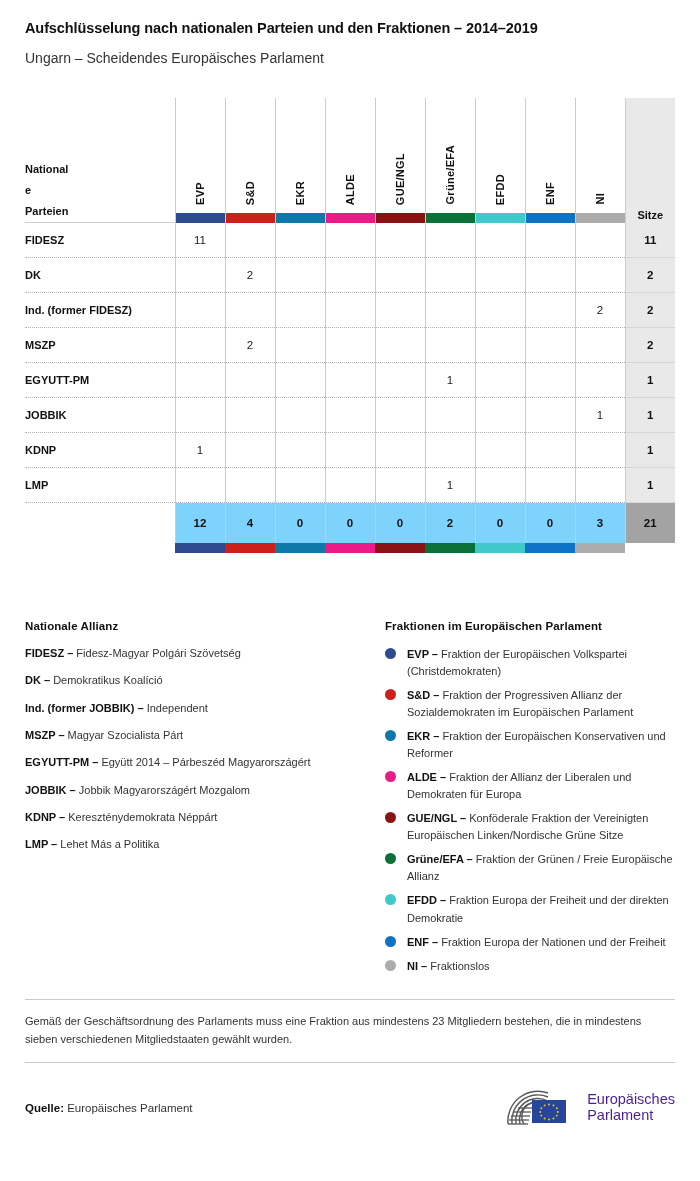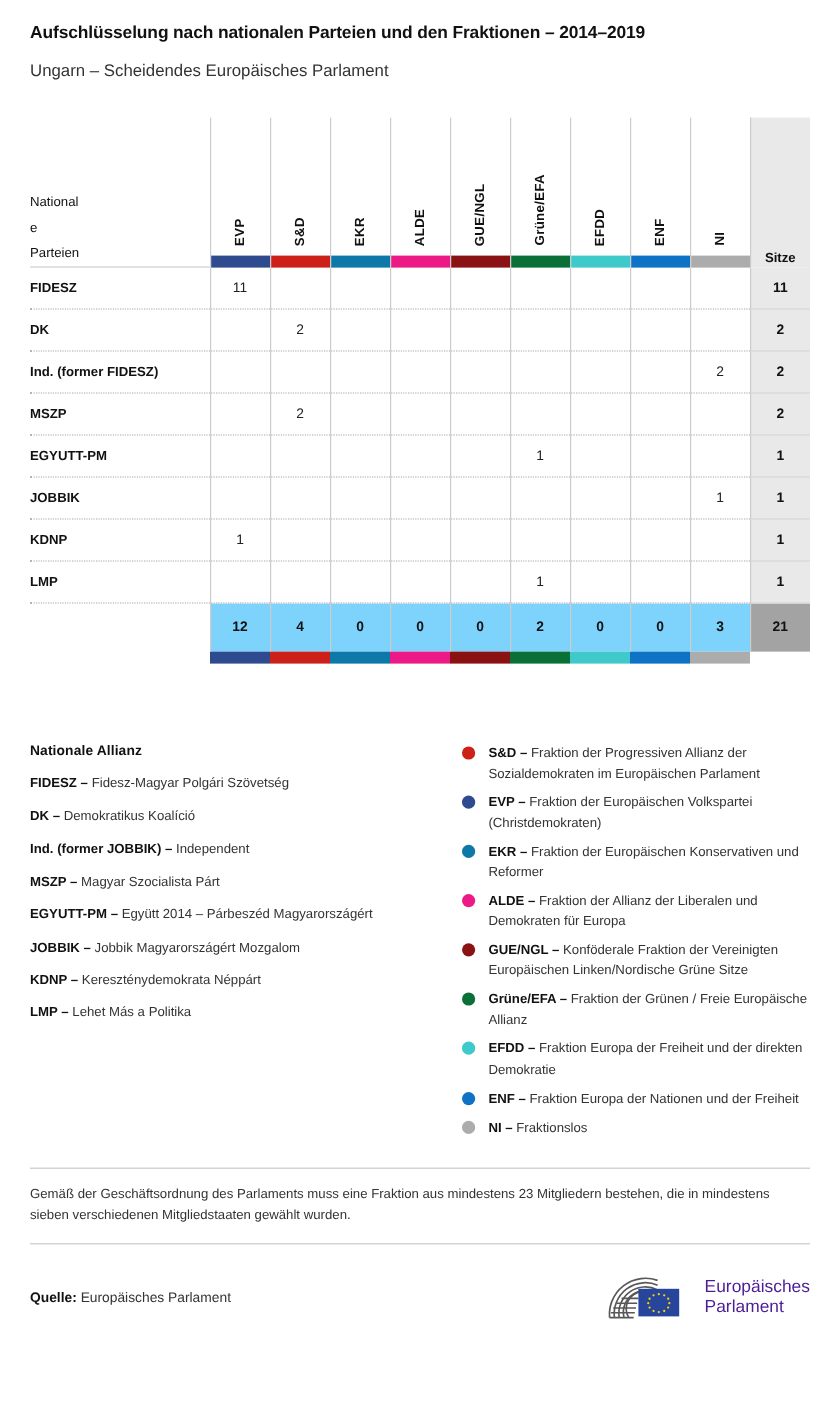--- a/index.html
+++ b/index.html
@@ -51,21 +51,21 @@
   
   .hdr-row td { vertical-align: bottom; height: 125px; padding: 0; }
 
   .hdr-name {
     vertical-align: bottom;
     padding: 0 0 10px 0;
     border-bottom: 1px solid #cfcfcf;
   }
   .hdr-name .lbl {
     font-size: 11px;
-    font-weight: normal;
+    font-weight: bold;
     line-height: 21px;
     color: #111;
   }
 
   .hdr-grp {
     border-left: 1px solid #cccccc;
     border-right: 1px solid #cccccc;
     text-align: center;
     position: relative;
   }
@@ -458,28 +458,29 @@
           <div class="np-item"><b>DK –</b> <span>Demokratikus Koalíció</span></div>
           <div class="np-item"><b>Ind. (former JOBBIK) –</b> <span>Independent</span></div>
           <div class="np-item"><b>MSZP –</b> <span>Magyar Szocialista Párt</span></div>
           <div class="np-item"><b>EGYUTT-PM –</b> <span>Együtt 2014 – Párbeszéd Magyarországért</span></div>
           <div class="np-item"><b>JOBBIK –</b> <span>Jobbik Magyarországért Mozgalom</span></div>
           <div class="np-item"><b>KDNP –</b> <span>Kereszténydemokrata Néppárt</span></div>
           <div class="np-item"><b>LMP –</b> <span>Lehet Más a Politika</span></div>
         </div>
     </div>
     <div class="legend-col-right">
+      <div class="legend-head">Fraktionen im Europäischen Parlament</div>
       <div id="grp-list">
+          <div class="grp-item">
+            <span class="dot" style="background:#2d4b8e"></span>
+            <span class="grp-text"><b>EVP –</b> <span>Fraktion der Europäischen Volkspartei (Christdemokraten)</span></span>
+          </div>
           <div class="grp-item">
             <span class="dot" style="background:#cc2018"></span>
             <span class="grp-text"><b>S&amp;D –</b> <span>Fraktion der Progressiven Allianz der Sozialdemokraten im Europäischen Parlament</span></span>
-          </div>
-          <div class="grp-item">
-            <span class="dot" style="background:#2d4b8e"></span>
-            <span class="grp-text"><b>EVP –</b> <span>Fraktion der Europäischen Volkspartei (Christdemokraten)</span></span>
           </div>
           <div class="grp-item">
             <span class="dot" style="background:#0e78a8"></span>
             <span class="grp-text"><b>EKR –</b> <span>Fraktion der Europäischen Konservativen und Reformer</span></span>
           </div>
           <div class="grp-item">
             <span class="dot" style="background:#ec1a86"></span>
             <span class="grp-text"><b>ALDE –</b> <span>Fraktion der Allianz der Liberalen und Demokraten für Europa</span></span>
           </div>
           <div class="grp-item">

